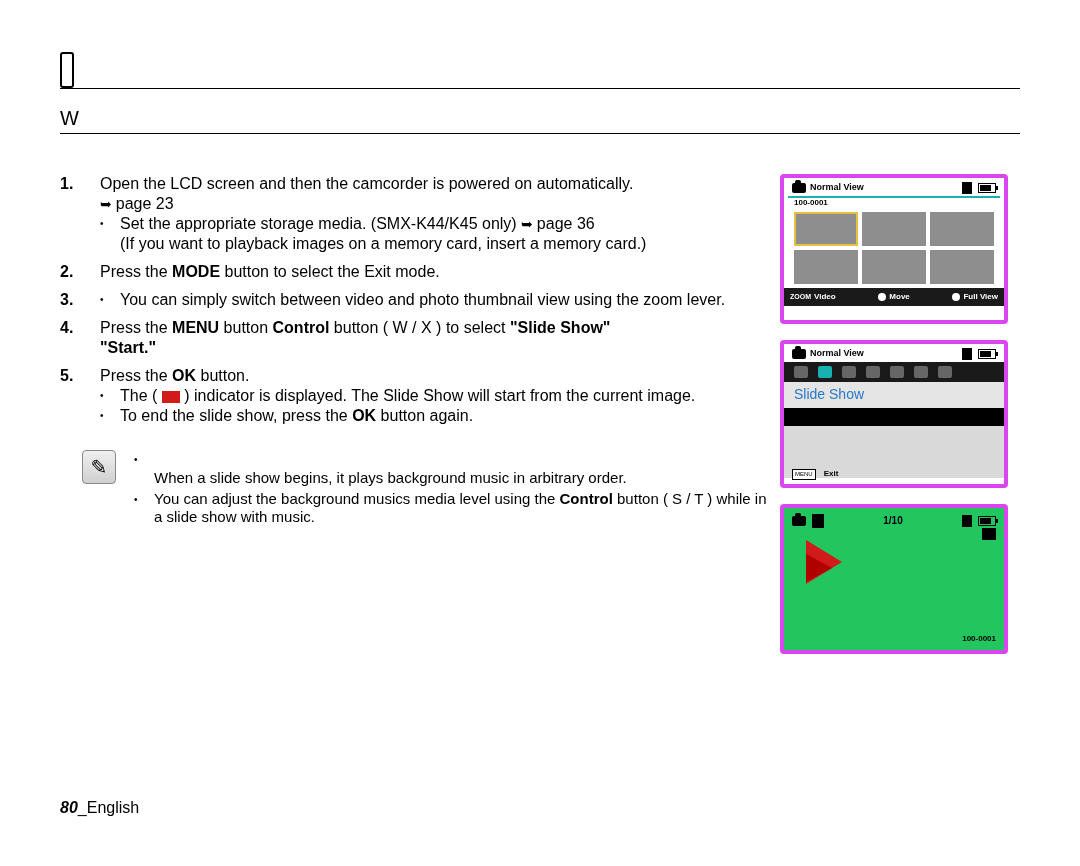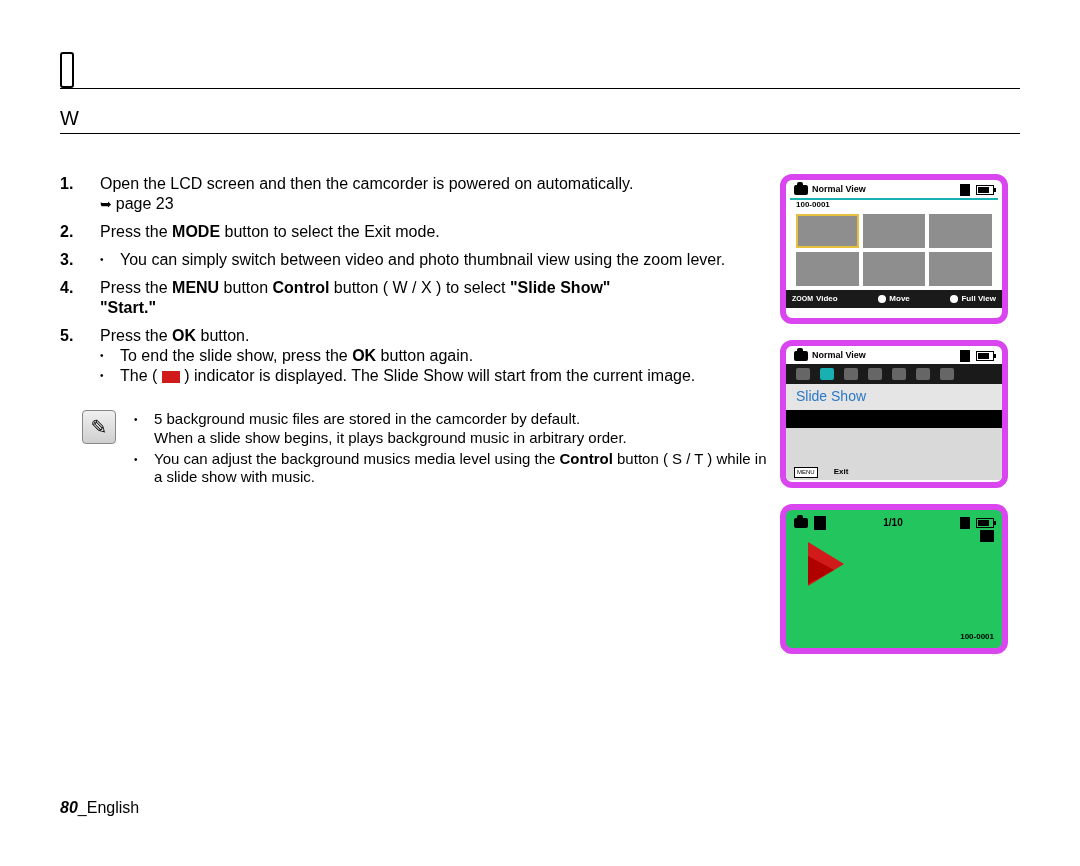--- a/index.html
+++ b/index.html
@@ -119,22 +119,22 @@
   .foot {
     position: absolute;
     bottom: 0;
     left: 0;
     font-size: 16px;
   }
   .foot .pg { font-weight: bold; font-style: italic; }
   
   .screen {
     background: #d9d9d9;
-    border: 6px solid #d946ef;
-    border-radius: 12px;
+    border: 4px solid #d946ef;
+    border-radius: 4px;
     width: 228px;
     margin-bottom: 16px;
     font-family: Arial, sans-serif;
     font-size: 10px;
     font-weight: bold;
     overflow: hidden;
     position: relative;
   }
   .screen-a { height: 150px; background:#fff; }
   .screen-b { height: 148px; background:#fff; }
@@ -171,21 +171,21 @@
   .icon-row{
     background:#1a1a1a;display:flex;gap:10px;padding:4px 10px;align-items:center;
   }
   .iro{width:14px;height:12px;background:#666;border-radius:2px;}
   .iro.sel{background:#18b0b0;}
   .slide-row{
     color:#2a78c8;font-size:14px;padding:4px 10px;font-weight:normal;background:#e5e5e5;
   }
   .mid-strip{background:#000;height:18px;margin:0;}
   .menu-exit{
-    position:absolute;bottom:4px;left:8px;font-size:8px;display:flex;align-items:center;gap:16px;
+    position:absolute;bottom:4px;left:8px;font-size:8px;display:flex;align-items:center;gap:8px;
   }
   .menu-box{background:#fff;border:1px solid #000;font-size:6px;padding:1px 2px;font-weight:normal;}
   
   .sc-top{
     display:flex;justify-content:space-between;align-items:center;padding:6px 8px;
   }
   .sc-top-left{display:flex;gap:6px;align-items:center;}
   .play-ind{
     position:absolute;top:32px;left:22px;width:0;height:0;
     border-left:36px solid #d11a1a;border-top:22px solid transparent;border-bottom:22px solid transparent;
@@ -210,51 +210,56 @@
   <div class="section-title"><span>W</span></div>
 
 
   <div class="content-cols">
     <div class="left-col">
       <ol class="steps">
         <li>
           <span class="num">1.</span>
           <span>Open the LCD screen and then the camcorder is powered on automatically.</span><br>
           <span class="arrow-ref">page 23</span>
+          <div class="sub">
+            <span>Set the appropriate storage media. (SMX-K44/K45 only)</span>
+            <span class="arrow-ref">page 36</span><br>
+            <span>(If you want to playback images on a memory card, insert a memory card.)</span>
+          </div>
         </li>
         <li>
           <span class="num">2.</span>
           <span>Press the</span> <b>MODE</b><span> button to select the Exit mode.</span>
         </li>
         <li>
           <span class="num">3.</span>
           <div class="sub">You can simply switch between video and photo thumbnail view using the zoom lever.</div>
         </li>
         <li>
           <span class="num">4.</span>
           <span>Press the</span> <b>MENU</b><span> button    </span><b>Control</b><span> button ( W / X ) to select </span><b>"Slide Show"</b><br>
           <b>"Start."</b>
         </li>
         <li>
           <span class="num">5.</span>
           <span>Press the</span> <b>OK</b><span> button.</span>
           <div class="sub">
+            <span>The (</span> <span class="red-rect"></span> <span>) indicator is displayed. The Slide Show will start from the current image.</span>
+          </div>
+          <div class="sub">
             <span>To end the slide show, press the </span><b>OK</b><span> button again.</span>
-          </div>
-          <div class="sub">
-            <span>The (</span> <span class="red-rect"></span> <span>) indicator is displayed. The Slide Show will start from the current image.</span>
           </div>
         </li>
       </ol>
 
       <div class="note-block">
         <div class="note-icon">✎</div>
         <div class="note-list">
           <div class="sub">
-            <span>5 background music files are stored in the camcorder by default.</span><br>
+            <br>
             <span>When a slide show begins, it plays background music in arbitrary order.</span>
           </div>
           <div class="sub">
             <span>You can adjust the background musics media level using the </span><b>Control</b><span> button ( S / T ) while in a slide show with music.</span>
           </div>
         </div>
       </div>
     </div>
 
     <div class="right-col">

